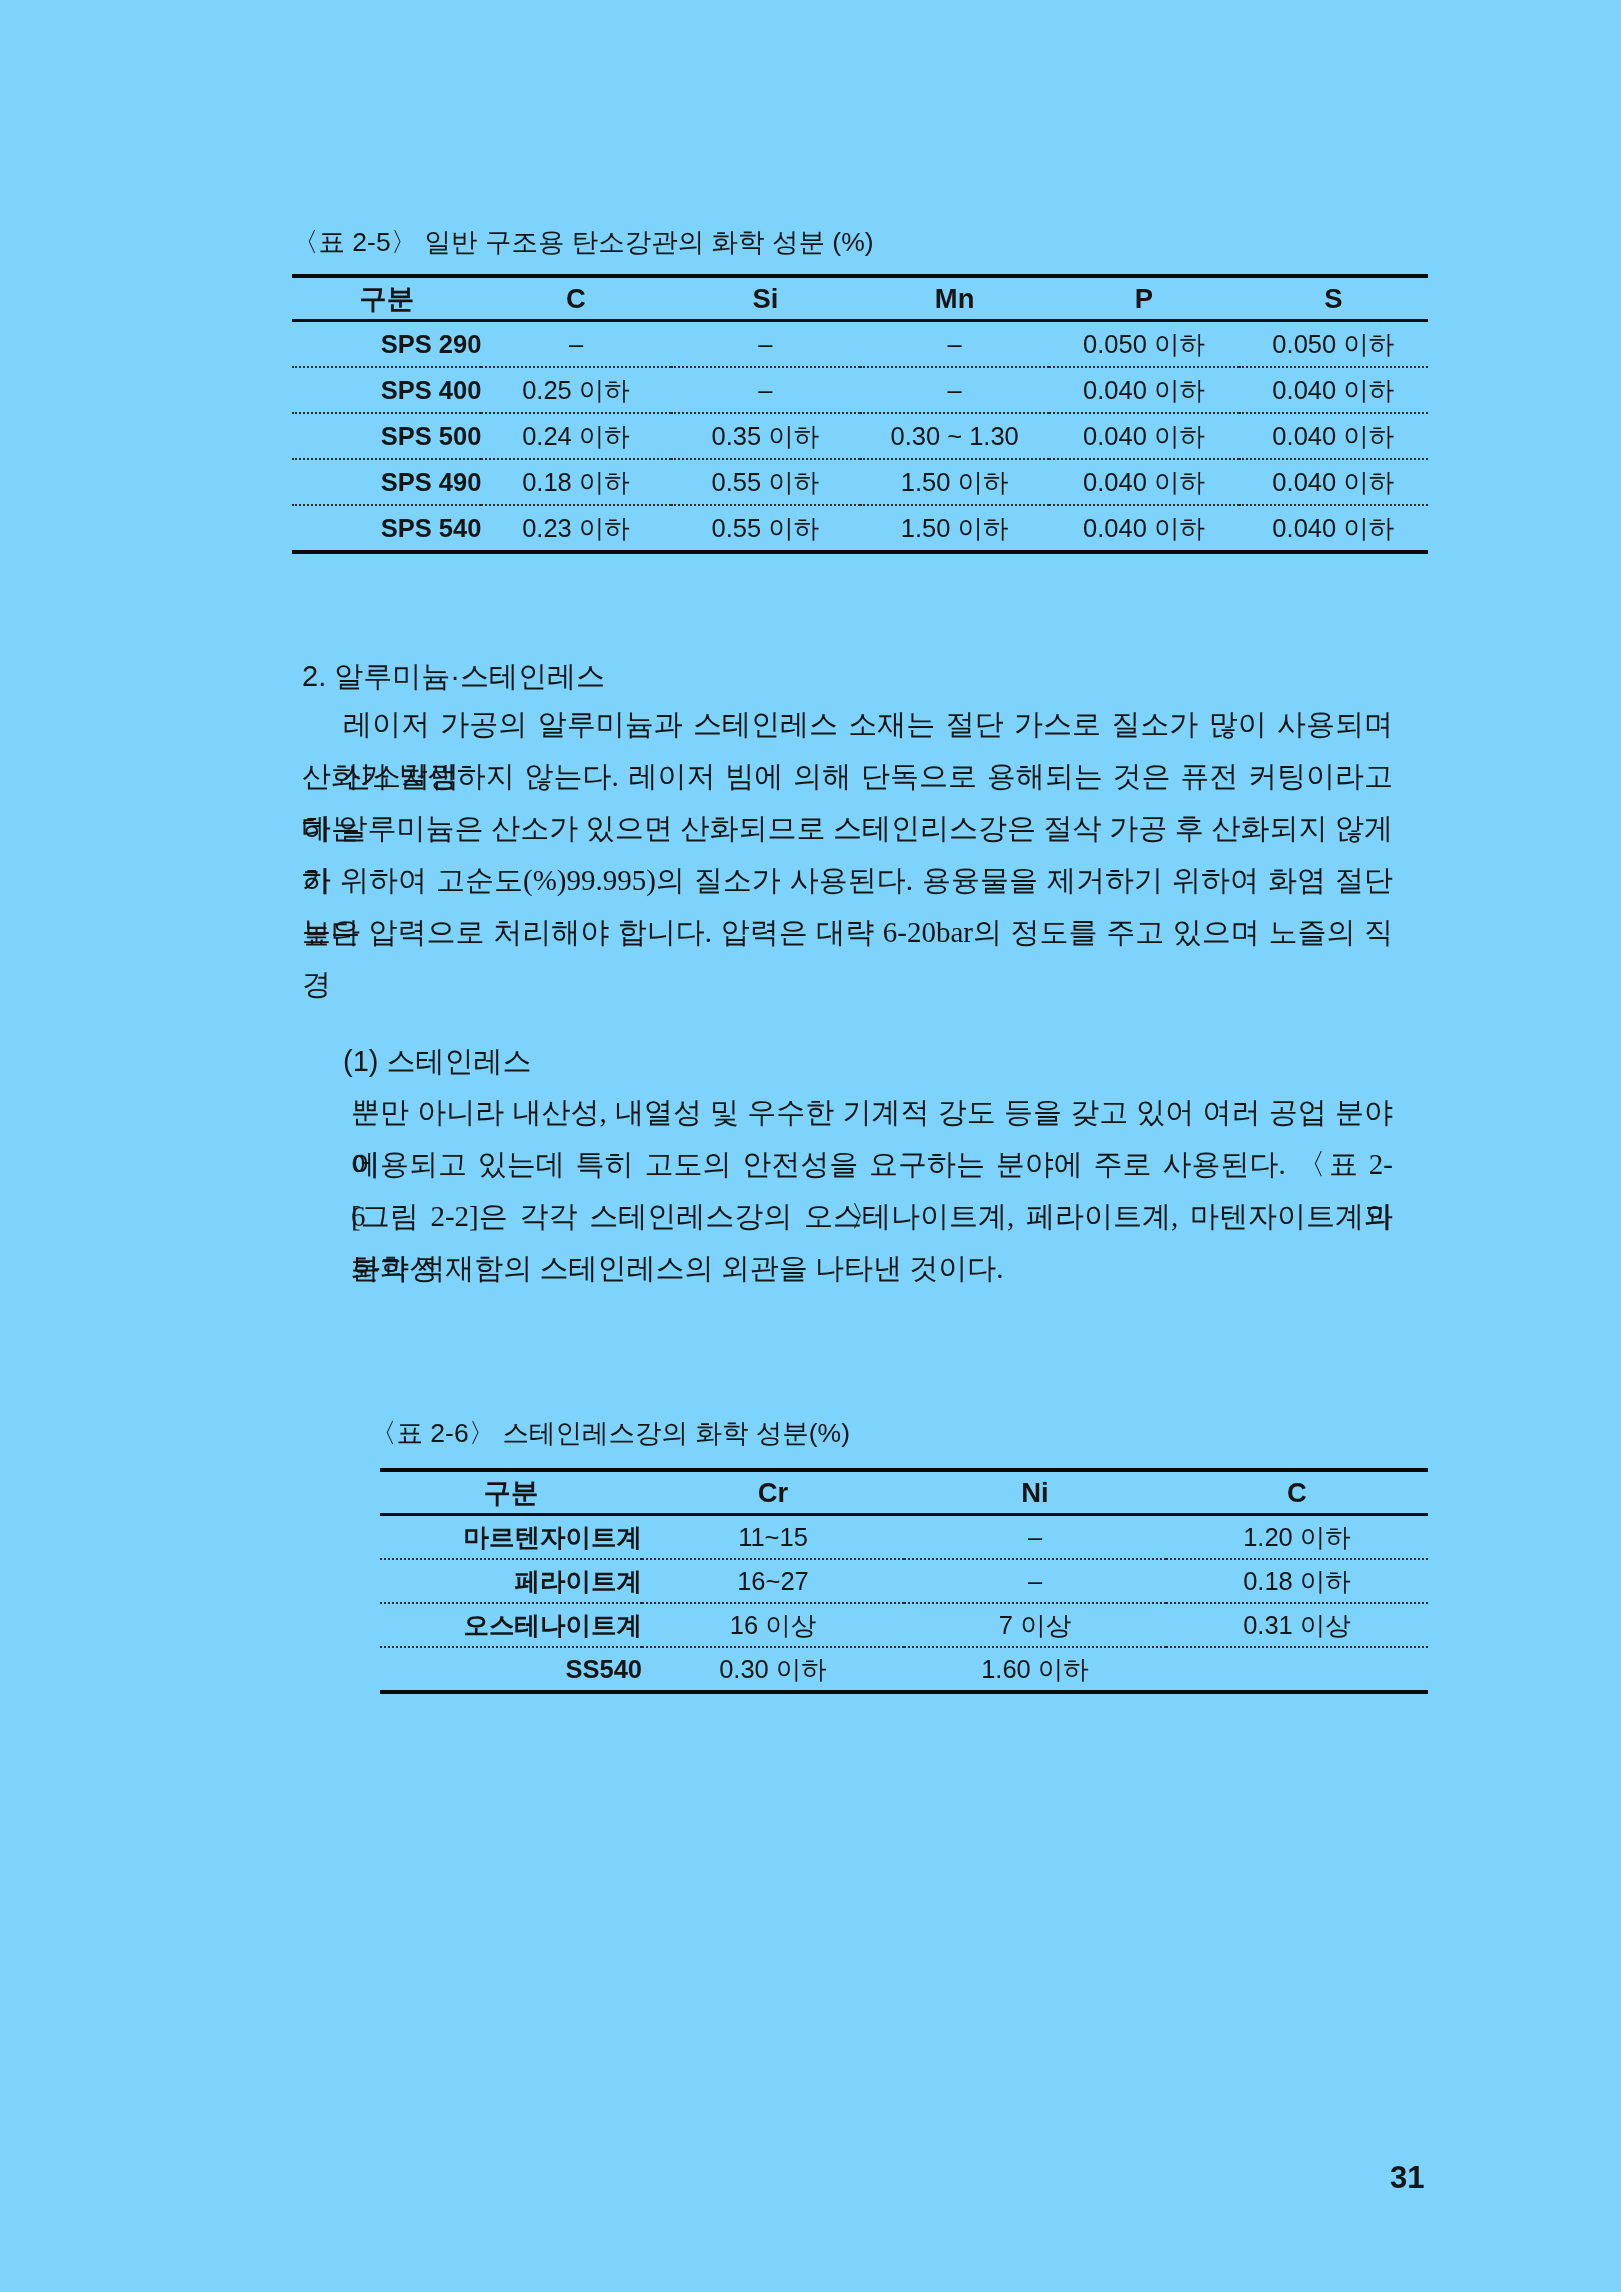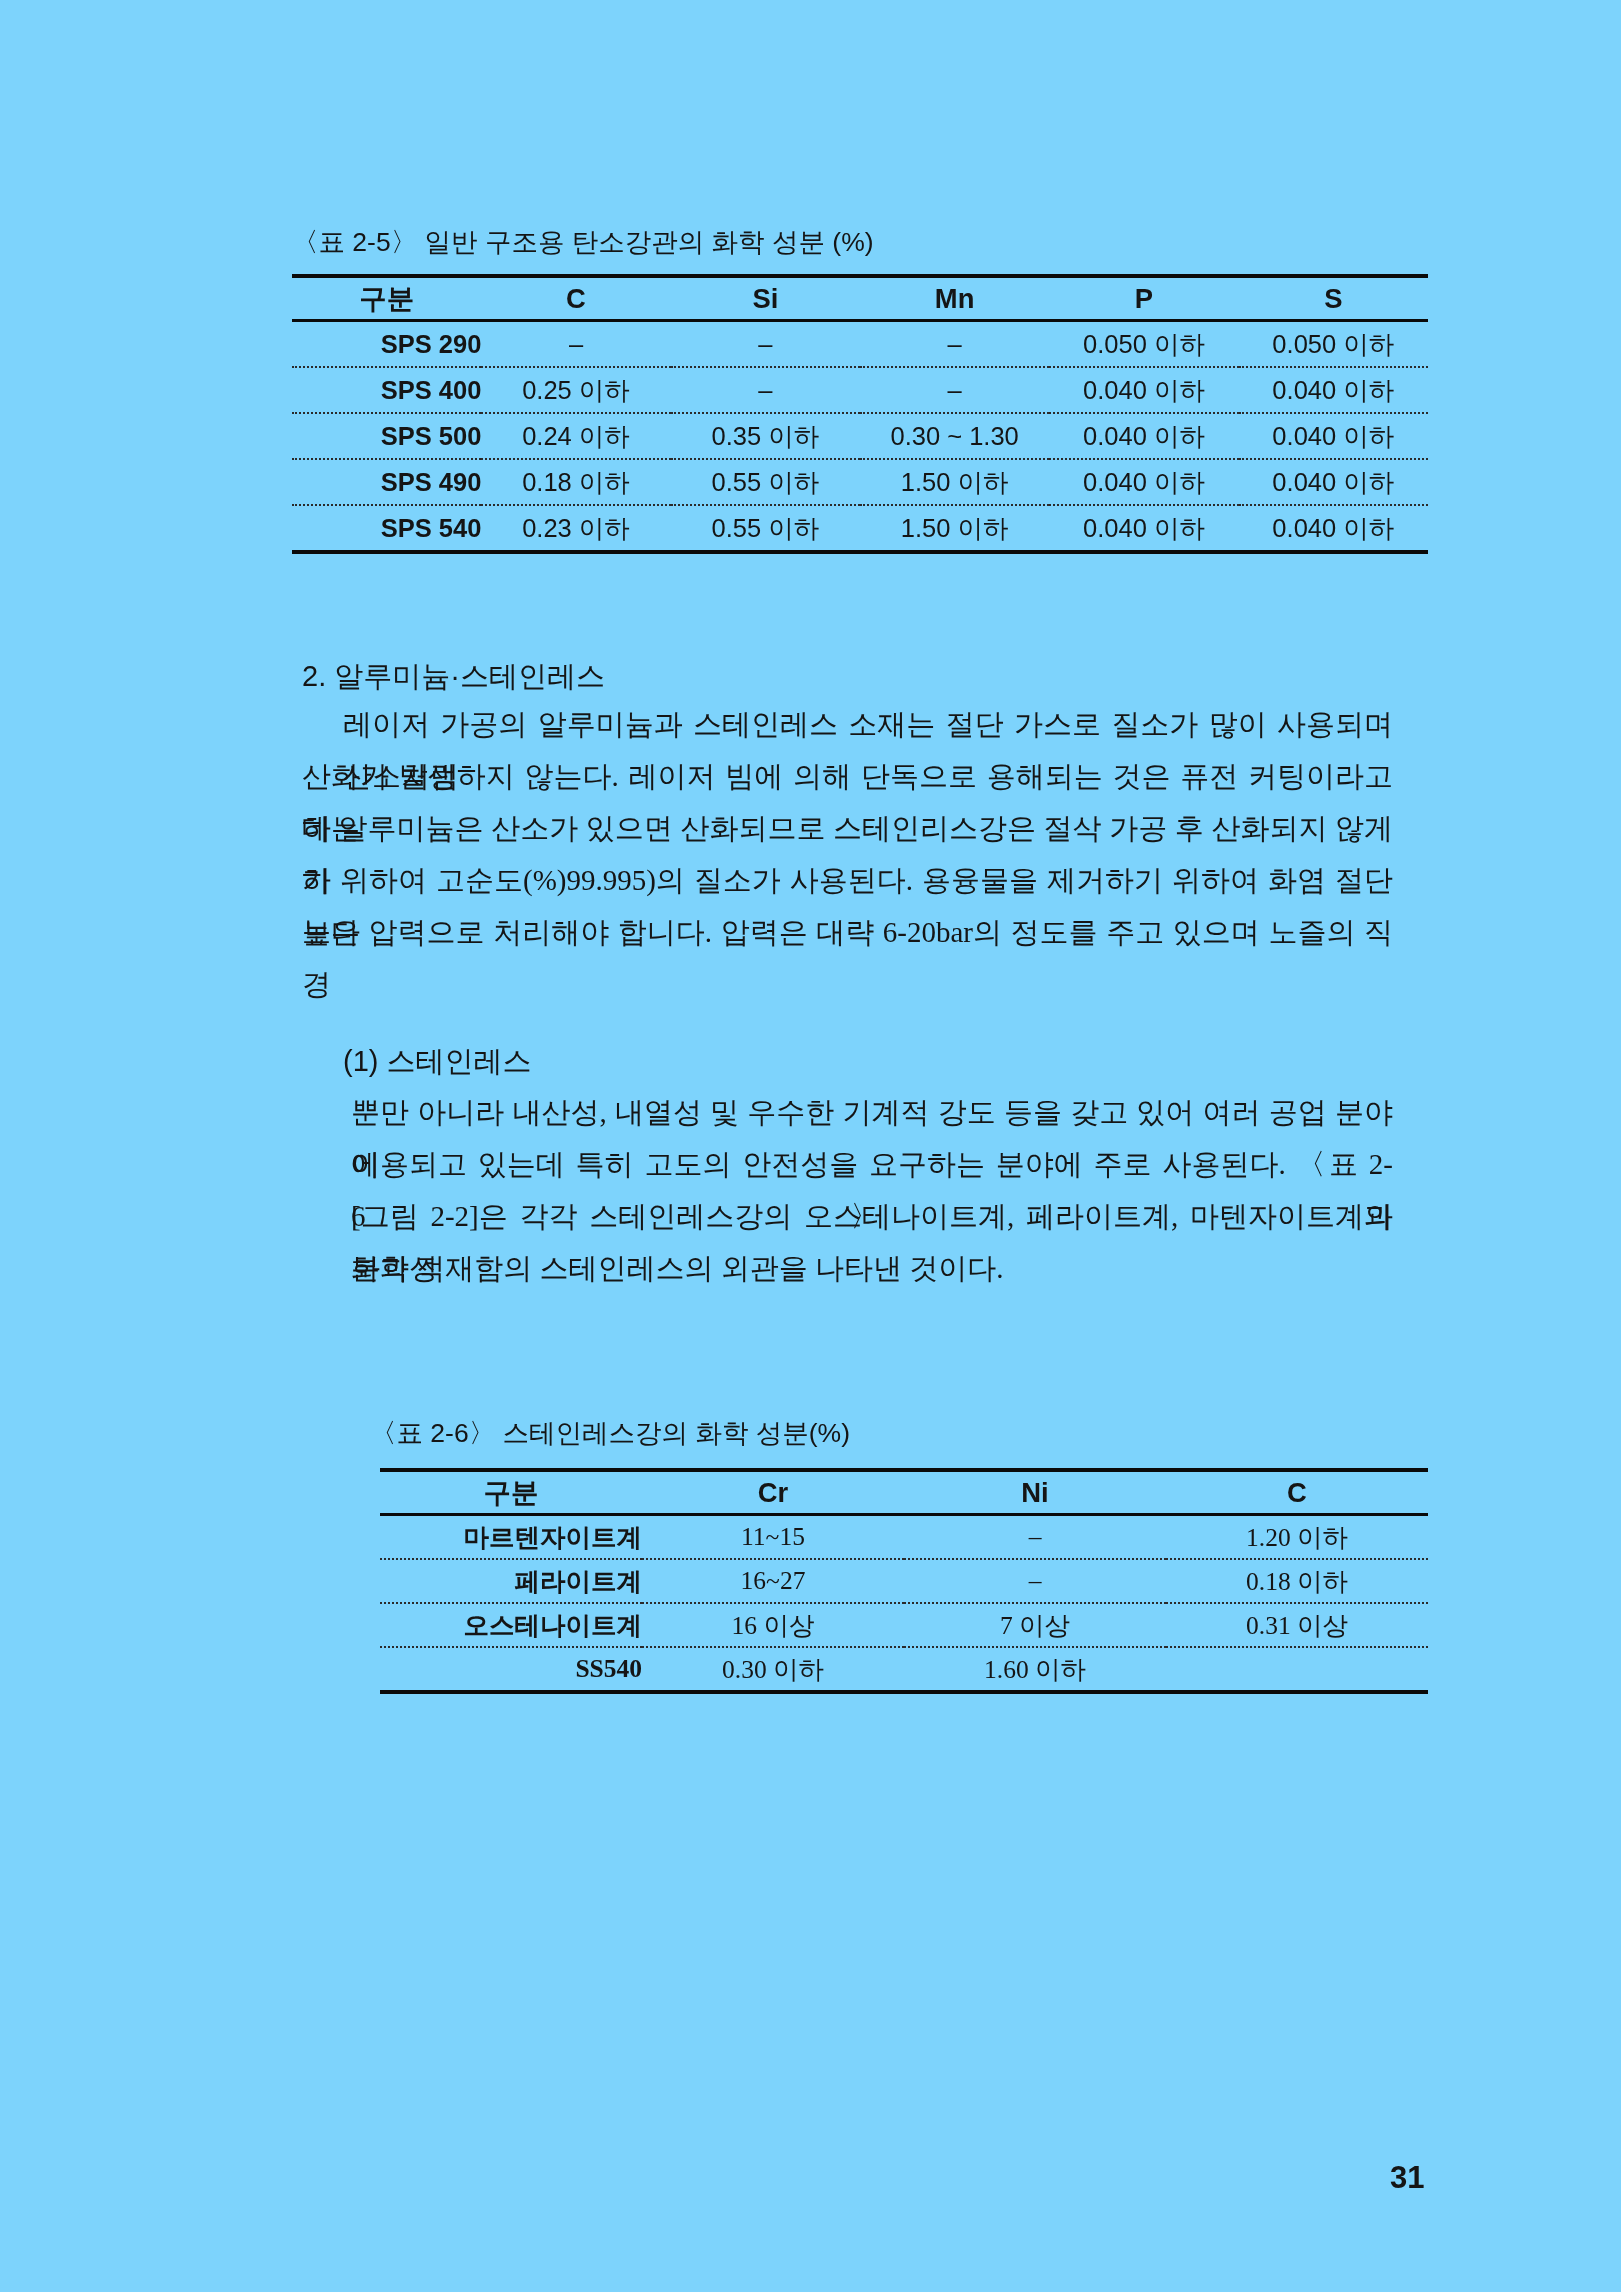--- a/index.html
+++ b/index.html
@@ -42,21 +42,21 @@
     padding:0;
     font-weight:normal;
   }
   table.t thead th {
     font-weight:bold;
     font-size:27.4px;
     height:41px;
     border-bottom:3.9px solid #0a0a0a;
   }
   table.t1 tbody th, table.t1 tbody td { height:44px; }
-  table.t2 tbody th, table.t2 tbody td { height:42px;font-family:Liberation Serif, serif; }
+  table.t2 tbody th, table.t2 tbody td { height:42px; }
   table.t tbody th { font-weight:bold;text-align:right; }
   table.t tbody tr + tr th,
   table.t tbody tr + tr td { border-top:2px dotted #2a2a2a; }
 
   
   .h2 {
     position:absolute;
     left:302px; top:651px;
     font-size:29px;
     line-height:51px;

